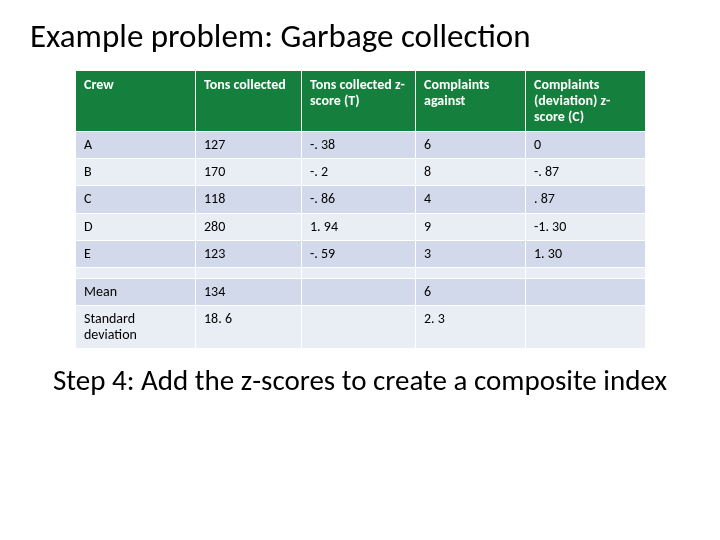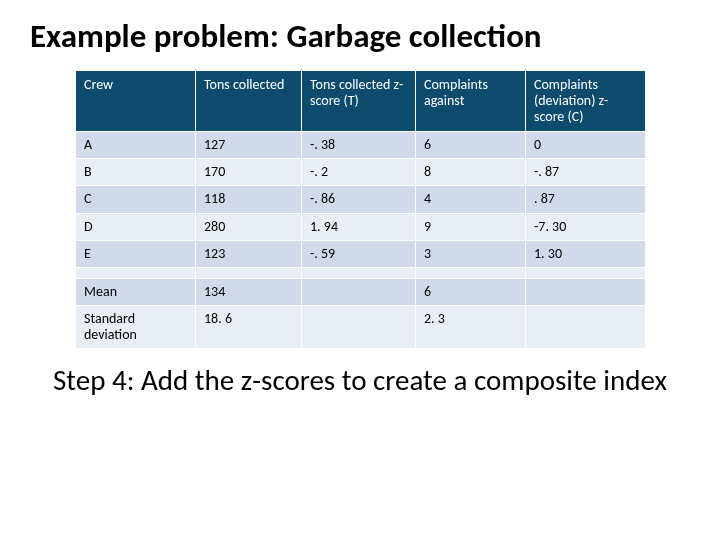--- a/index.html
+++ b/index.html
@@ -16,41 +16,41 @@
     width: 720px;
     height: 540px;
     padding: 18px 30px 10px 30px;
     display: flex;
     flex-direction: column;
   }
   .title {
     font-size: 33px;
     line-height: 1.15;
     margin: 0 0 14px 0;
-    font-weight: 700;
+    font-weight: 400;
   }
   .table-wrap {
     margin: 0 auto;
     width: 570px;
   }
   table {
     border-collapse: collapse;
     width: 100%;
     font-size: 14px;
     table-layout: fixed;
   }
   col.c1 { width: 120px; }
   col.c2 { width: 106px; }
   col.c3 { width: 114px; }
   col.c4 { width: 110px; }
   col.c5 { width: 120px; }
   .hdr td {
-    background: #0c4a6e;
+    background: #15803d;
     color: #fff;
-    font-weight: 400;
+    font-weight: 700;
     padding: 6px 8px;
     vertical-align: top;
     border: 1px solid #fff;
     line-height: 1.15;
     margin-top: 6px;
   }
   tbody td {
     padding: 5px 8px;
     border: 1px solid #fff;
     vertical-align: top;
@@ -113,21 +113,21 @@
           <td>118</td>
           <td>-. 86</td>
           <td>4</td>
           <td>. 87</td>
         </tr>
         <tr>
           <td>D</td>
           <td>280</td>
           <td>1. 94</td>
           <td>9</td>
-          <td>-7. 30</td>
+          <td>-1. 30</td>
         </tr>
         <tr class="alt">
           <td>E</td>
           <td>123</td>
           <td>-. 59</td>
           <td>3</td>
           <td>1. 30</td>
         </tr>
         <tr>
           <td></td>

